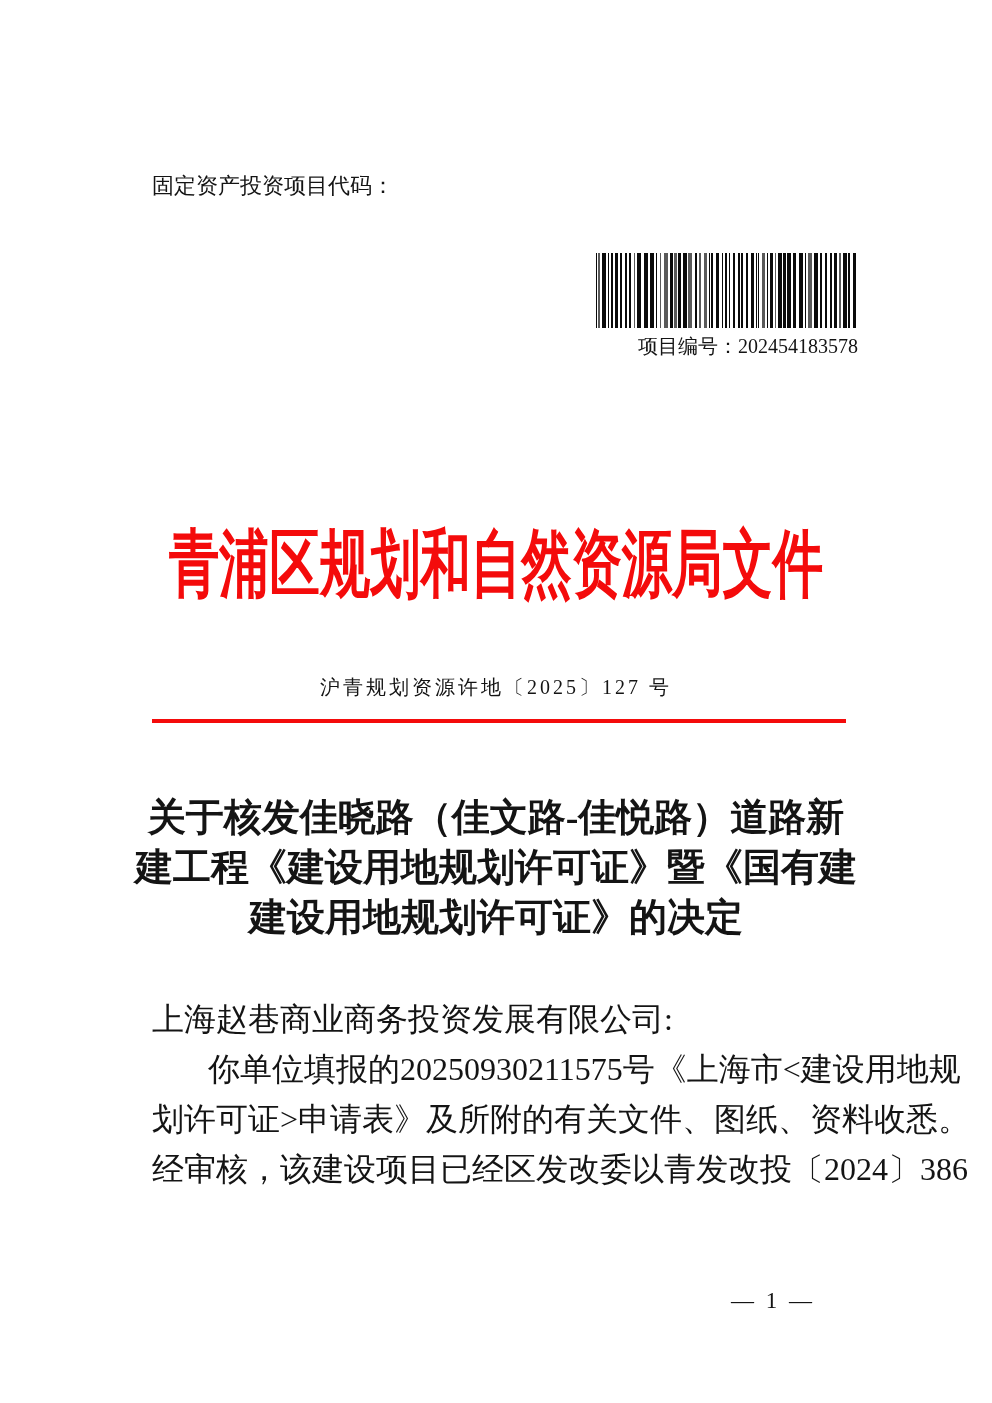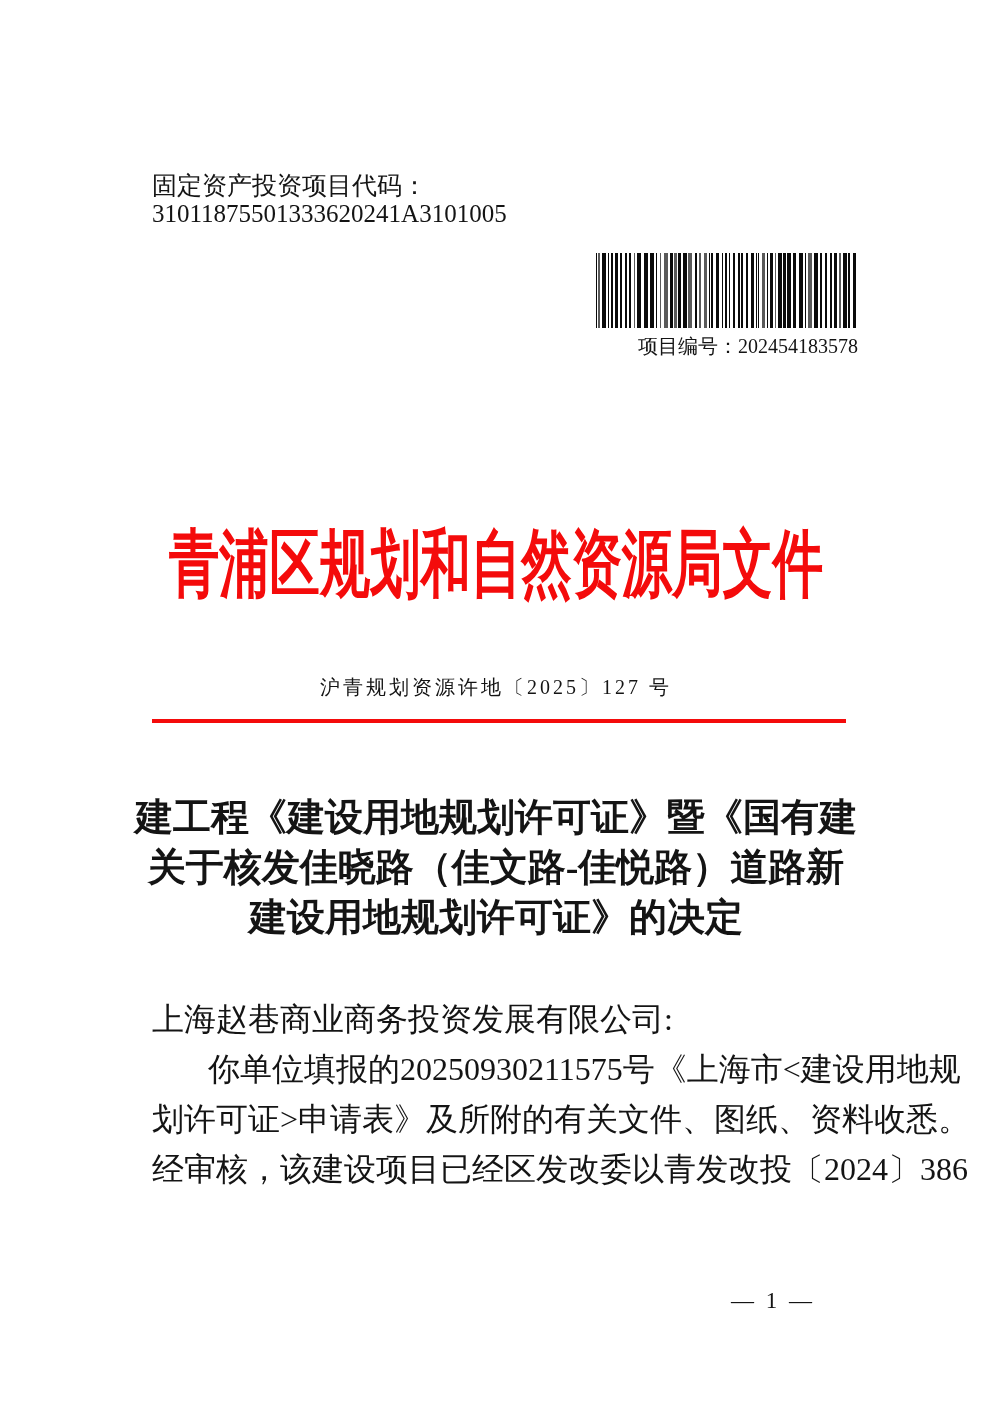--- a/index.html
+++ b/index.html
@@ -14,21 +14,21 @@
     background: #ffffff;
     overflow: hidden;
     font-family: "Liberation Serif", "DejaVu Serif", serif;
     color: #141414;
   }
   
   .project-code {
     position: absolute;
     left: 152px;
     top: 172px;
-    font-size: 25px;
+    font-size: 22px;
     line-height: 28px;
     white-space: nowrap;
   }
   
   .barcode-block {
     position: absolute;
     left: 568px;
     top: 253px;
     width: 262px;
     text-align: right;
@@ -119,21 +119,20 @@
     white-space: nowrap;
   }
 </style>
 </head>
 <body>
 
 <div class="page" style="color: rgb(20, 20, 20);">
 
   <div class="project-code">
     <div>固定资产投资项目代码：</div>
-    <div>31011875501333620241A3101005</div>
   </div>
 
   <div class="barcode-block">
     <svg class="barcode-svg" id="barcode" viewBox="0 0 262 75" preserveAspectRatio="none">
         <rect x="0" y="0" width="1" height="75" fill="#0a0a0a"></rect>
         <rect x="2" y="0" width="2" height="75" fill="#5a5a5a"></rect>
         <rect x="6" y="0" width="4" height="75" fill="#0a0a0a"></rect>
         <rect x="12" y="0" width="1" height="75" fill="#0a0a0a"></rect>
         <rect x="15" y="0" width="2" height="75" fill="#0a0a0a"></rect>
         <rect x="19" y="0" width="3" height="75" fill="#0a0a0a"></rect>
@@ -192,22 +191,22 @@
     <div class="barcode-caption">项目编号：202454183578</div>
   </div>
 
   <div class="org-title">青浦区规划和自然资源局文件</div>
 
   <div class="doc-number">沪青规划资源许地〔2025〕127 号</div>
 
   <div class="red-rule"></div>
 
   <div class="decision-title">
+    <div>关于核发佳晓路（佳文路-佳悦路）道路新</div>
     <div>建工程《建设用地规划许可证》暨《国有建</div>
-    <div>关于核发佳晓路（佳文路-佳悦路）道路新</div>
     <div>建设用地规划许可证》的决定</div>
   </div>
 
   <div class="body-text">
     <div class="line">上海赵巷商业商务投资发展有限公司:</div>
     <div class="line indent">你单位填报的20250930211575号《上海市&lt;建设用地规</div>
     <div class="line">划许可证&gt;申请表》及所附的有关文件、图纸、资料收悉。</div>
     <div class="line">经审核，该建设项目已经区发改委以青发改投〔2024〕386</div>
   </div>
 

